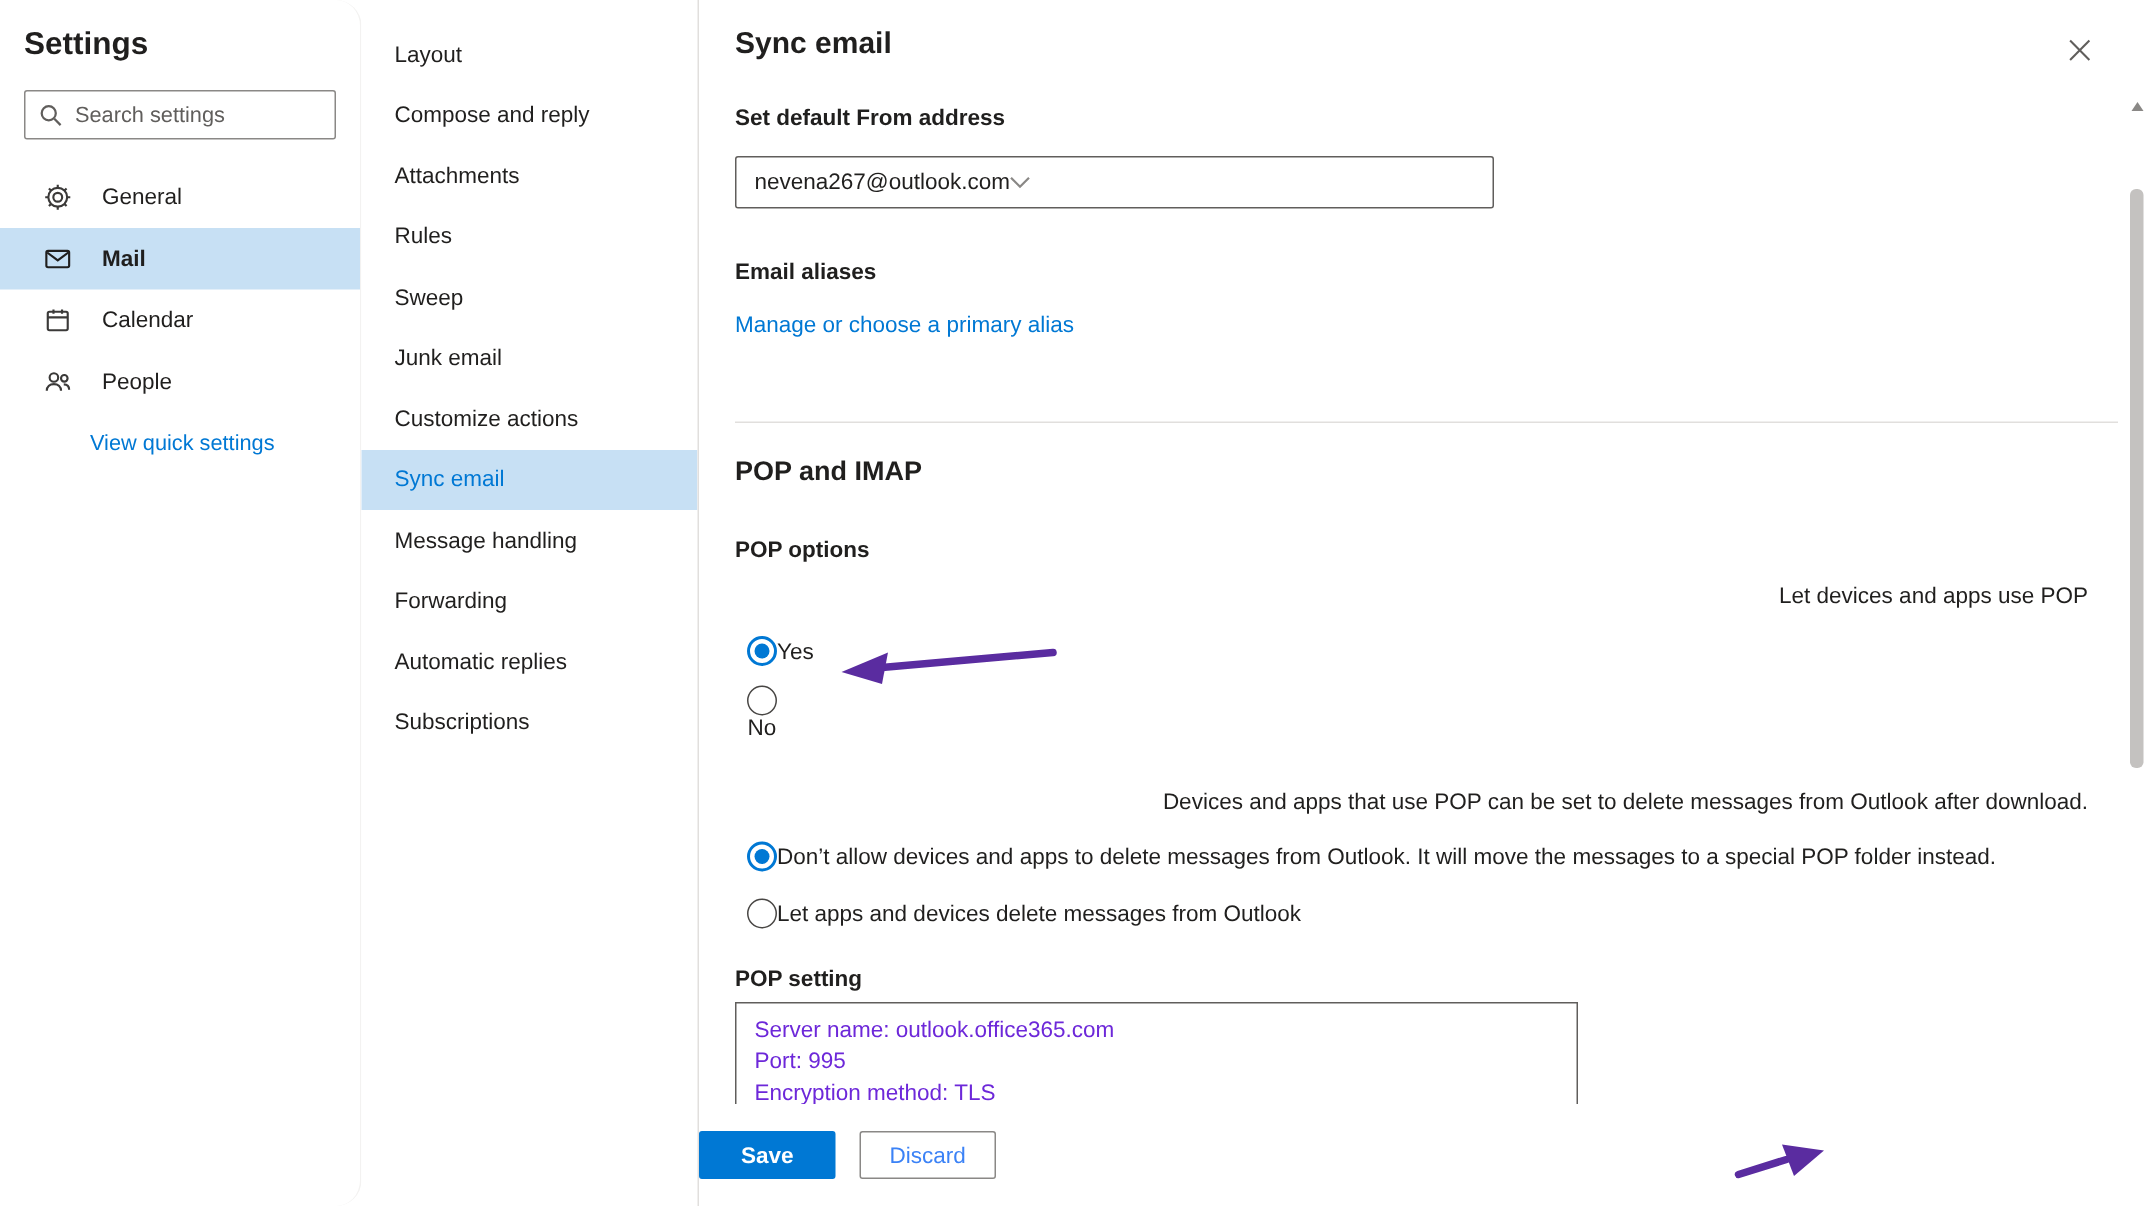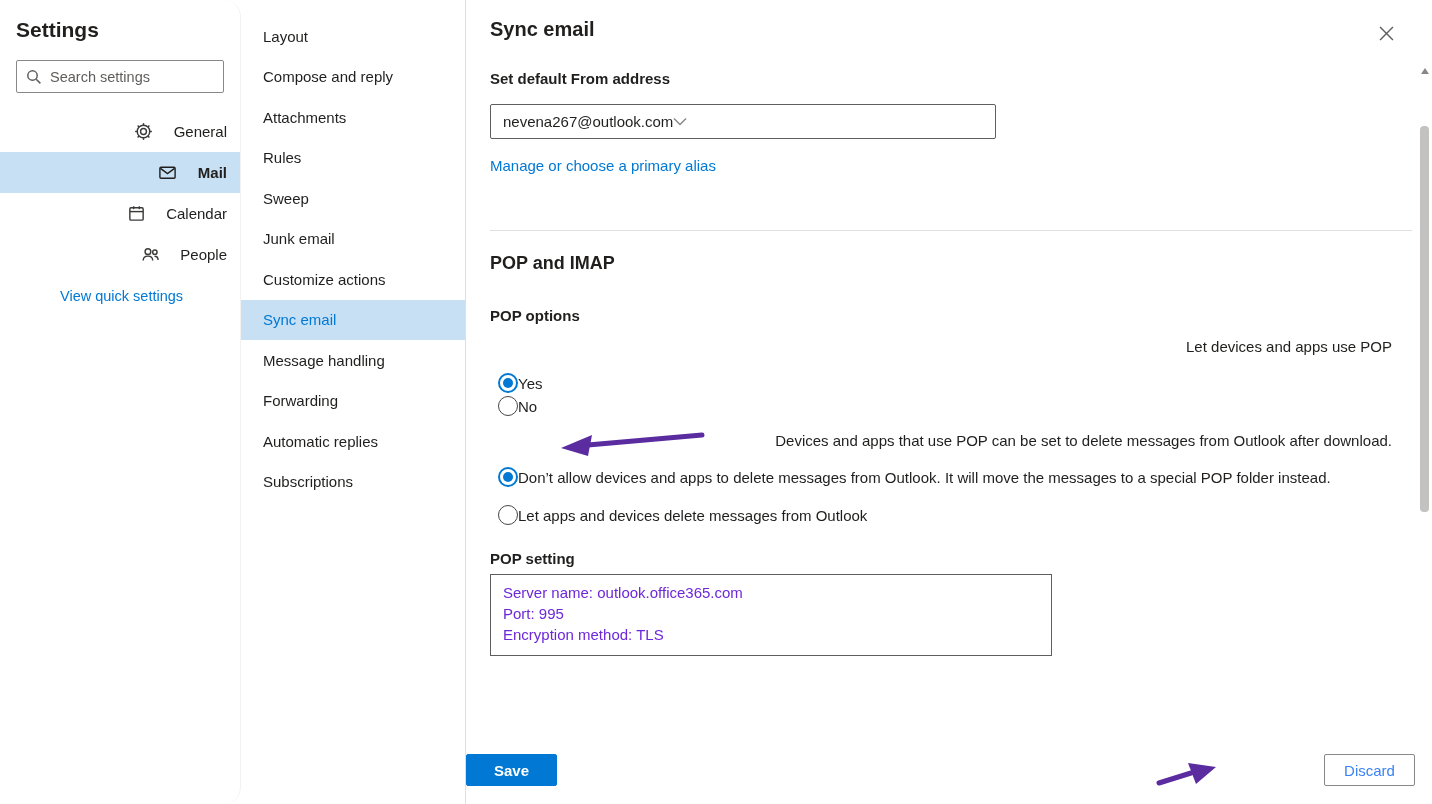--- a/index.html
+++ b/index.html
@@ -11,21 +11,21 @@
   }
   .app { display:flex; width:100%; height:100%; }
 
   
   .sidebar { width:241px; flex:0 0 241px; padding-top:14px; border-right:1px solid #f3f2f1;border-radius:17px; }
   .sidebar-title { font-size:21px; font-weight:700; padding:4px 16px 18px 16px; }
   .search-box { margin:0 16px 18px 16px; height:33px; border:1px solid #8a8886; border-radius:2px;
     display:flex; align-items:center; padding:0 9px; gap:8px; background:#fff; }
   .search-box input { border:none; outline:none; width:100%; font-size:14.5px; color:#201f1e; font-family:inherit; background:transparent; }
   .search-box input::placeholder { color:#605e5c; }
-  .nav-item { height:41px; display:flex; align-items:center; gap:20px; padding:0 13px; cursor:pointer;justify-content:flex-end; }
+  .nav-item { height:41px; display:flex; align-items:center; gap:20px; padding:0 28px; cursor:pointer; }
   .nav-item .ic { width:20px; display:flex; justify-content:center; }
   .nav-item.selected { background:#c7e0f4; font-weight:700; }
   .quick-link { color:#0078d4; font-size:14.5px; padding:13px 16px 0 60px; cursor:pointer; }
 
   
   .submenu { width:224px; flex:0 0 224px; padding-top:16px; }
   .submenu-item { height:40.5px; display:flex; align-items:center; padding:0 12px 0 22px; cursor:pointer; }
   .submenu-item.selected { background:#c7e0f4; color:#0078d4; }
 
   
@@ -37,35 +37,35 @@
 
   .field-label { font-weight:700; }
   .dropdown { margin-top:17px; width:506px; height:35px; border:1px solid #605e5c; border-radius:2px;
     display:flex; align-items:center; justify-content:flex-start; padding:0 12px; cursor:pointer; background:#fff; }
   .section-label { margin-top:34px; font-weight:700; }
   .text-link { margin-top:18px; color:#0078d4; cursor:pointer; width:fit-content; }
   .divider { margin-top:56px; margin-right:-20px; height:1px; background:#e1dfdd; }
   .pop-heading { margin-top:22px; font-size:18px; font-weight:700; }
   .pop-options-label { margin-top:33px; font-weight:700; }
   .question { margin-top:14px; padding-left:8px;text-align:right; }
-  .question.mt { margin-top:16px; }
+  .question.mt { margin-top:32px; }
   .radio-row { display:flex; align-items:center; padding-left:8px; cursor:pointer; width:fit-content; }
   .radio-row.r1 { margin-top:18px; }
-  .radio-row.r2 { margin-top:3px; }
+  .radio-row.r2 { margin-top:13px;flex-direction:column; }
   .radio-row.r3 { margin-top:18px; }
   .radio-row.r4 { margin-top:18px; }
   .radio-dot { width:20px; height:20px; flex:0 0 20px; border-radius:50%;
     border:1px solid #484644; display:flex; align-items:center; justify-content:center; background:#fff; }
   .radio-dot.on { border:2px solid #0078d4; }
   .radio-dot.on::after { content:""; width:10px; height:10px; border-radius:50%; background:#0078d4; }
   .pop-setting-label { margin-top:25px; font-weight:700; }
   .pop-box { margin-top:7px; width:562px; border:1px solid #605e5c; padding:7px 12px 10px 12px;
     color:#6d28d9; line-height:21px; }
 
-  .panel-footer { height:68px; display:flex; align-items:center; justify-content:space-between; gap:16px; padding-right:17px; background:#fff; }
+  .panel-footer { height:68px; display:flex; align-items:center; justify-content:flex-start; gap:16px; padding-right:17px; background:#fff; }
   .btn { height:32px; min-width:91px; border-radius:2px; font-size:15px; font-family:inherit; cursor:pointer; padding:0 18px; }
   .btn-primary { background:#0078d4; border:1px solid #0078d4; color:#fff; font-weight:700; }
   .btn-secondary { background:#fff; border:1px solid #8a8886; color:#3b82f6; }
 
   
   .scrollbar { position:absolute; top:60px; right:1px; bottom:0; width:13px; }
   .scroll-up { position:absolute; top:8px; left:3px; width:0; height:0;
     border-left:4px solid transparent; border-right:4px solid transparent; border-bottom:6px solid #8a8886; }
   .scroll-thumb { position:absolute; top:66px; left:2px; width:9px; height:386px; background:#c4c2c0; border-radius:4px; }
 
@@ -204,20 +204,21 @@
 
       <div class="dropdown">
         <span>nevena267@outlook.com</span>
         <span>
           <svg class="icon" width="14" height="9" viewBox="0 0 14 9" fill="none" stroke="#8a8886" stroke-width="1.5">
             <path d="M1 1.5 L7 7.5 L13 1.5"></path>
           </svg>
         </span>
       </div>
 
+      <div class="section-label">Email aliases</div>
       <div class="text-link">Manage or choose a primary alias</div>
 
       <div class="divider"></div>
 
       <div class="pop-heading">POP and IMAP</div>
       <div class="pop-options-label">POP options</div>
       <div class="question">Let devices and apps use POP</div>
 
       <label class="radio-row r1">
         <span class="radio-dot on"></span>

